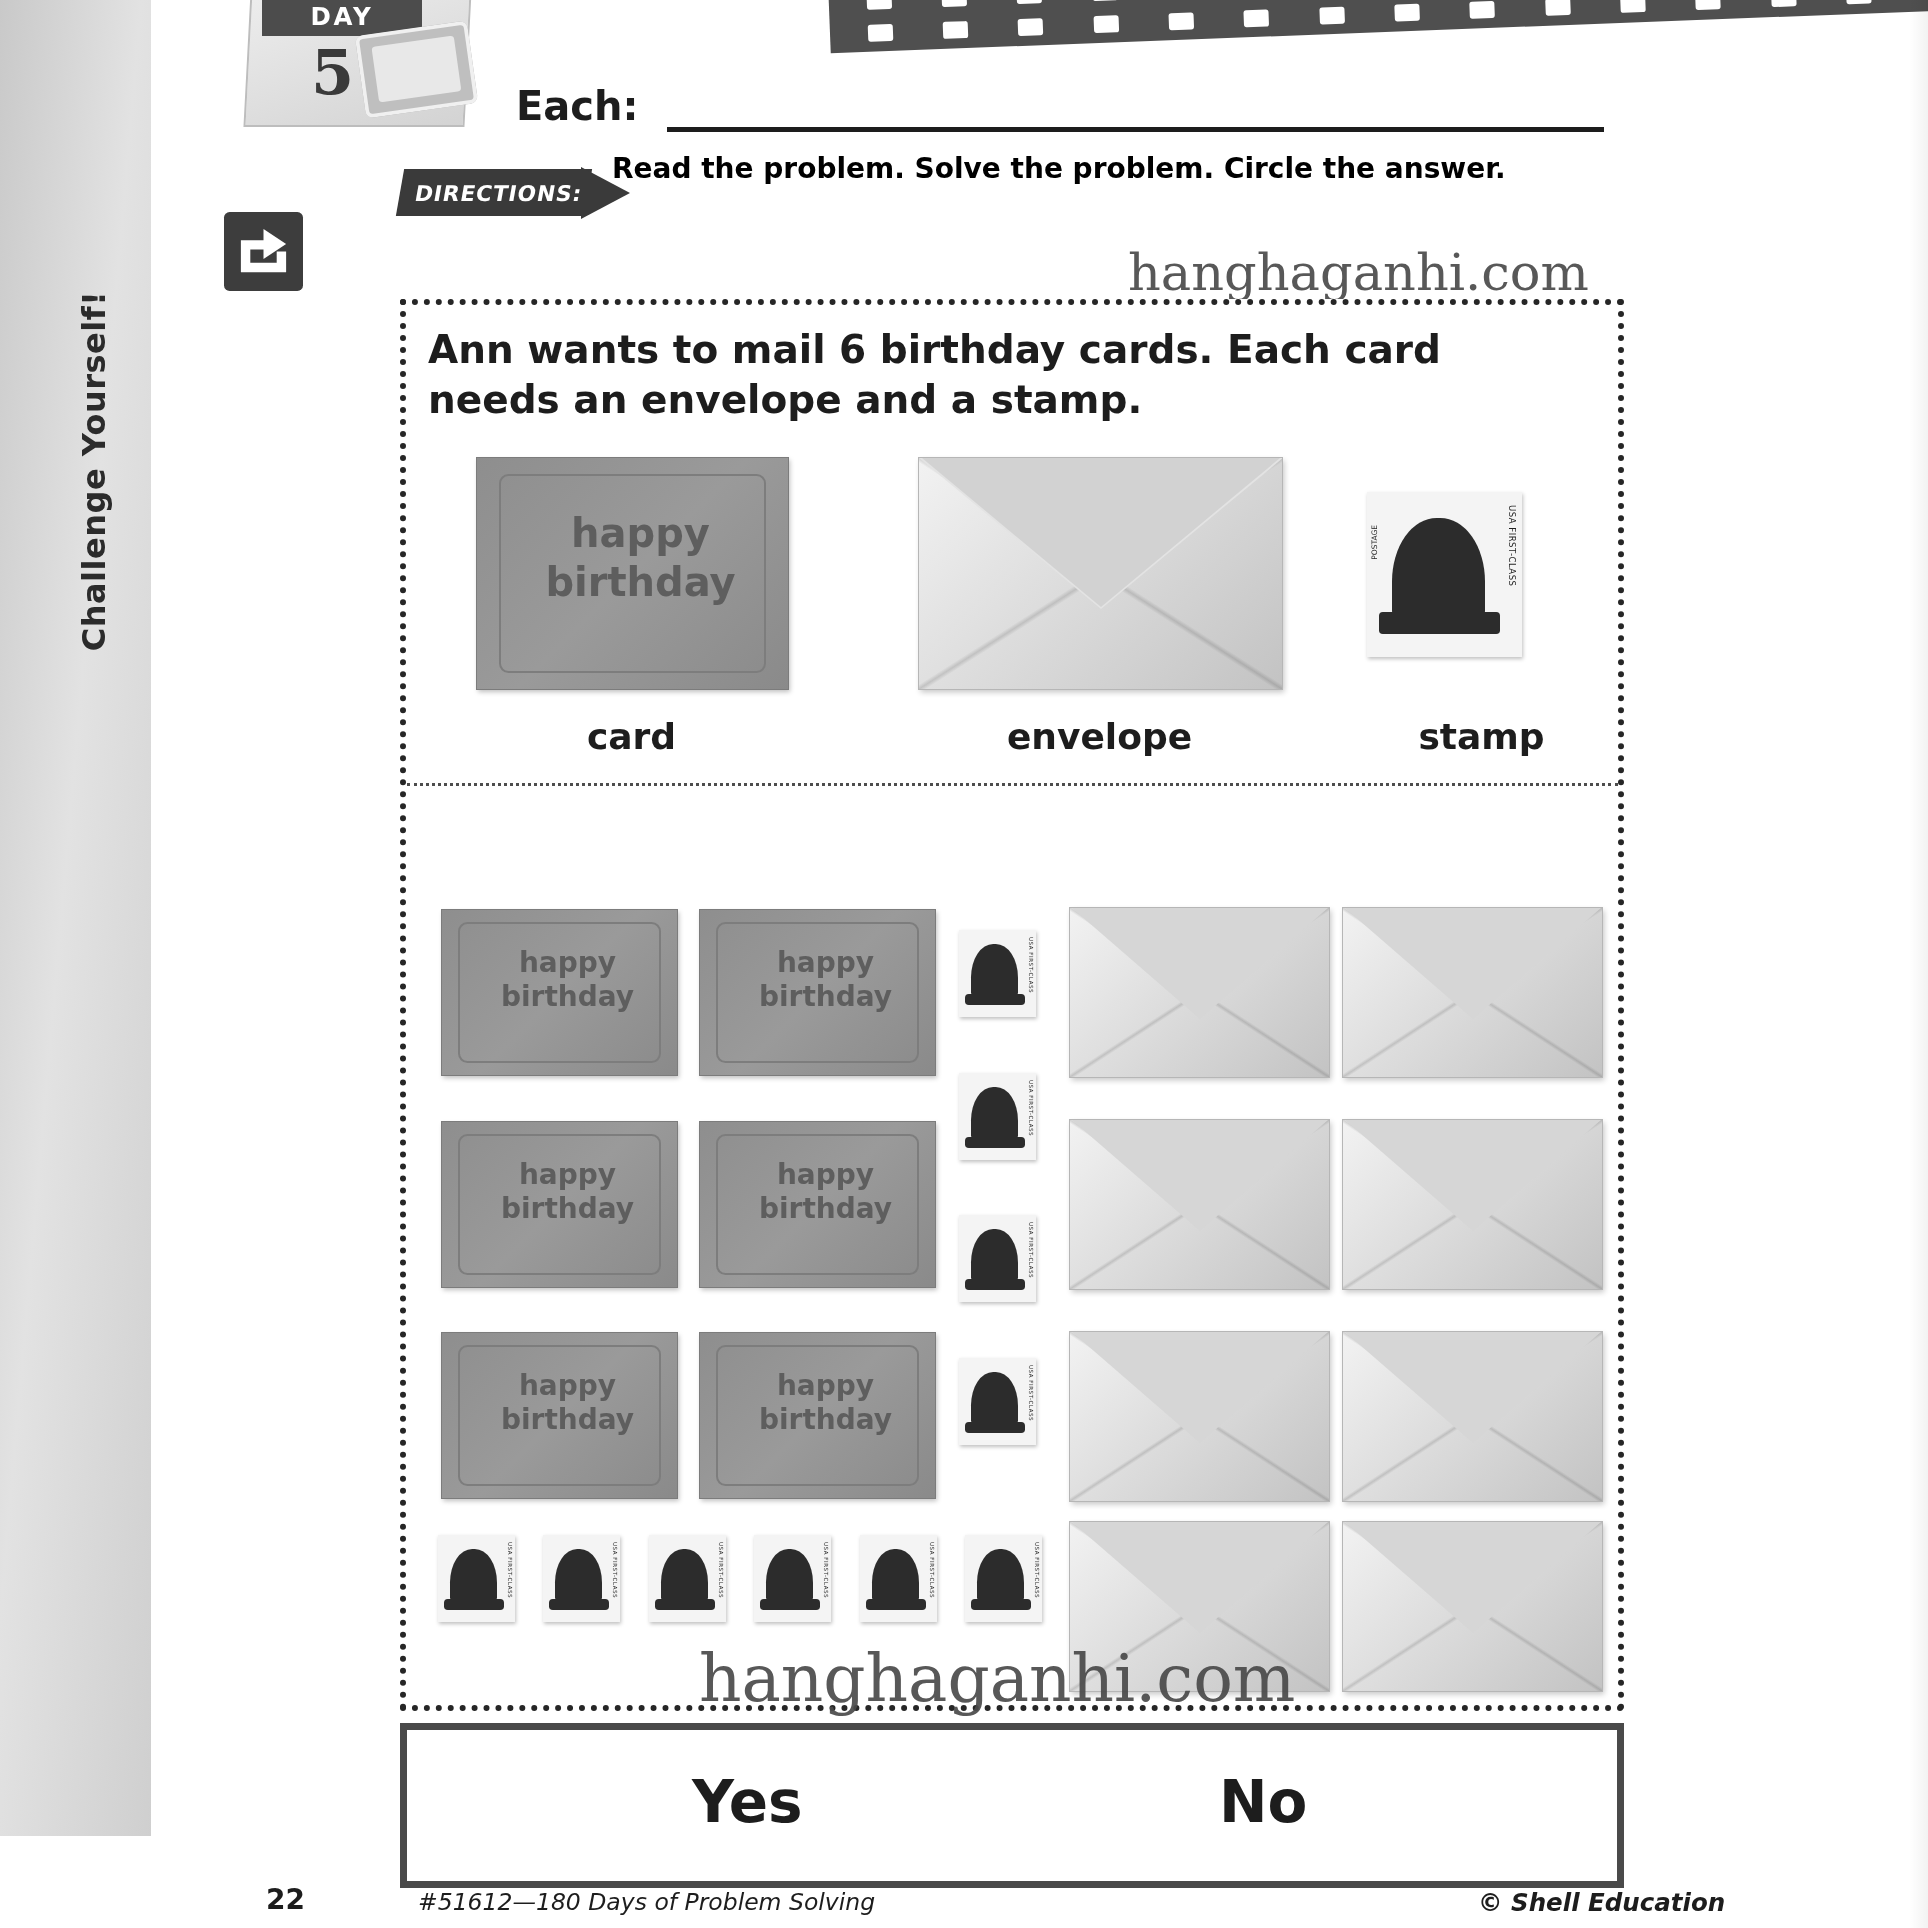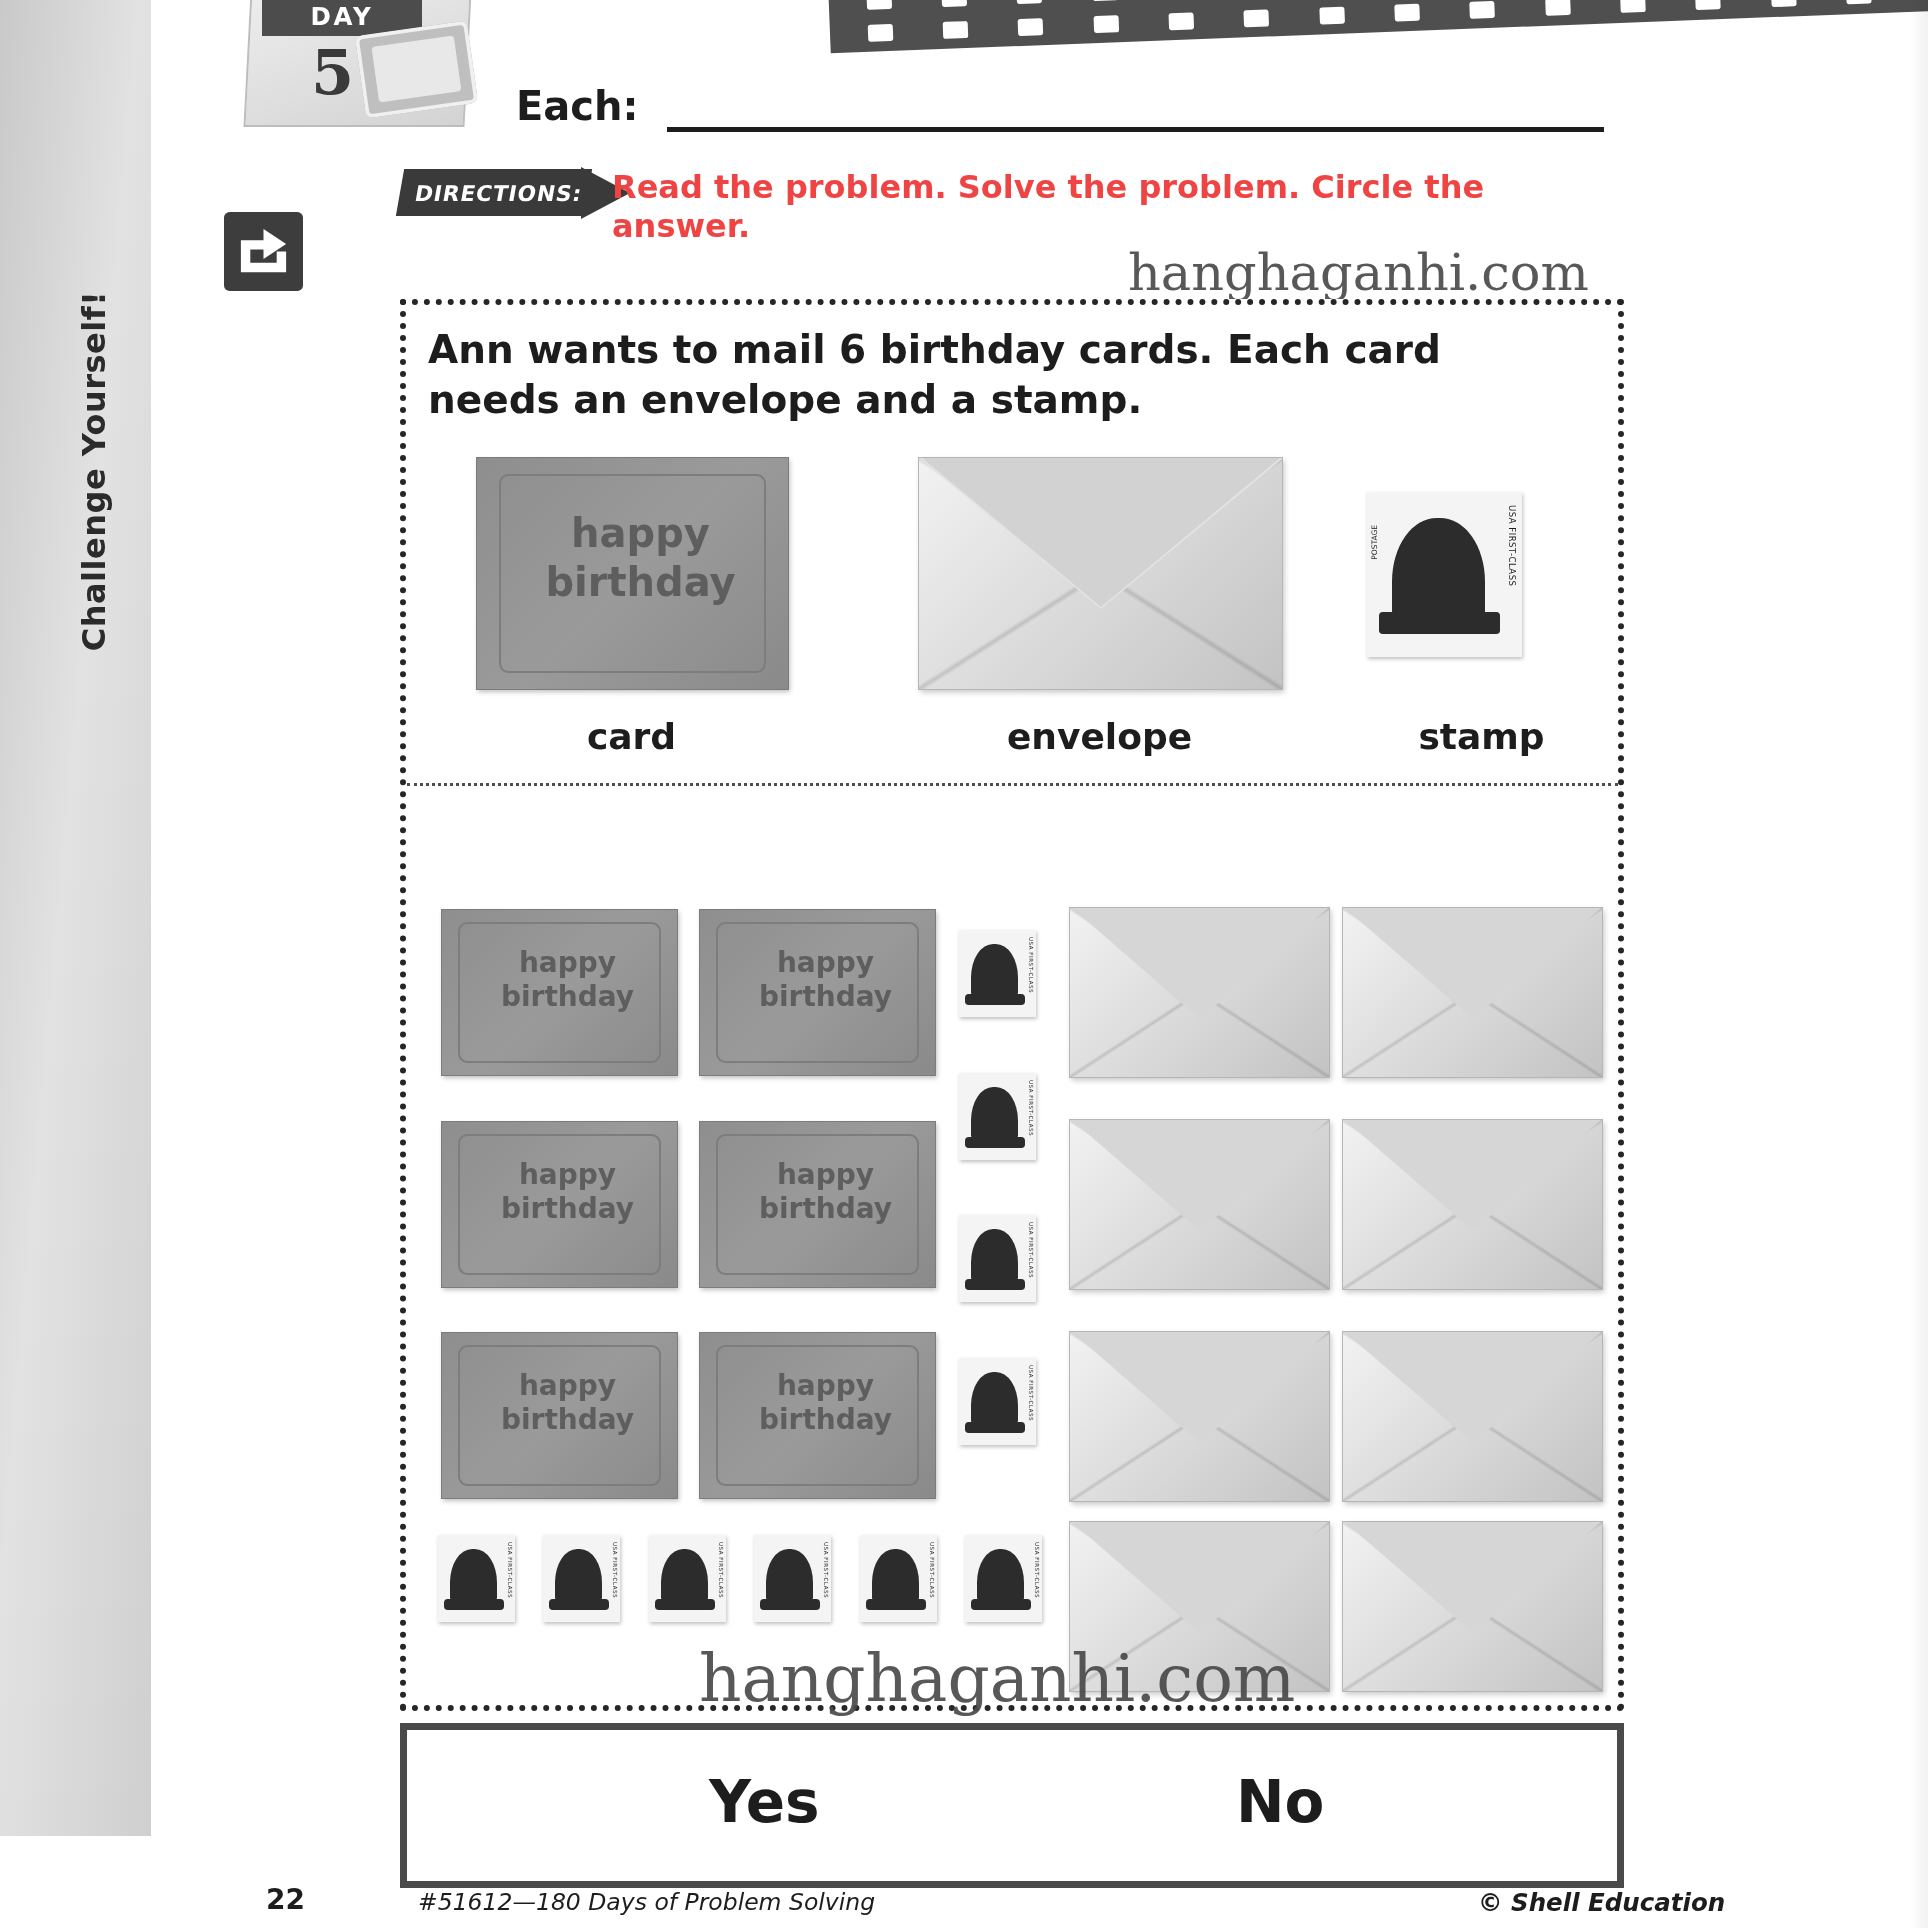--- a/index.html
+++ b/index.html
@@ -100,22 +100,22 @@
     position:absolute;left:15px;top:16px;width:179px;
     color:#ffffff;font-size:21.7px;font-weight:bold;letter-spacing:0.9px;
     transform:skewX(-10deg);
   }
   .dir-tag .tri{
     position:absolute;left:181px;top:1.9px;width:0;height:0;
     border-top:26px solid transparent;border-bottom:26px solid transparent;
     border-left:49px solid #3a3a3a;
   }
   .dir-text{
-    position:absolute;left:612px;top:168px;width:998px;
-    font-size:32px;font-weight:bold;line-height:1.22;color:#ef4444;
+    position:absolute;left:612px;top:152px;width:998px;
+    font-size:28px;font-weight:bold;line-height:1.22;color:#000000;
   }
   
   .wm{
     position:absolute;color:#4a4a4a;font-weight:normal;
     font-family:"DejaVu Serif", serif;
     opacity:.92;
   }
   .wm1{left:1128px;top:243px;font-size:51px;}
   .wm2{left:699px;top:1640px;font-size:66px;}
   
@@ -200,21 +200,21 @@
     writing-mode:vertical-rl;transform:rotate(180deg);
     font-size:7.5px;color:#1f1f1f;
     font-family:"DejaVu Sans", sans-serif;
   }
   
   .answer-box{
     position:absolute;left:400px;top:1723px;width:1224px;height:165px;
     border:7.5px solid #4a4a4a;background:#ffffff;box-sizing:border-box;
   }
   .ans{
-    position:absolute;top:1768px;font-size:58px;font-weight:bold;color:#1d1d1d;margin-left:17px;
+    position:absolute;top:1768px;font-size:58px;font-weight:bold;color:#1d1d1d;
   }
   .ans-yes{left:692px;}
   .ans-no{left:1219px;}
   
   .pg-num{
     position:absolute;left:266px;top:1883px;font-size:28px;font-weight:bold;color:#1d1d1d;
   }
   .foot-left{
     position:absolute;left:418px;top:1888px;font-size:23.5px;font-style:italic;color:#1d1d1d;
   }

